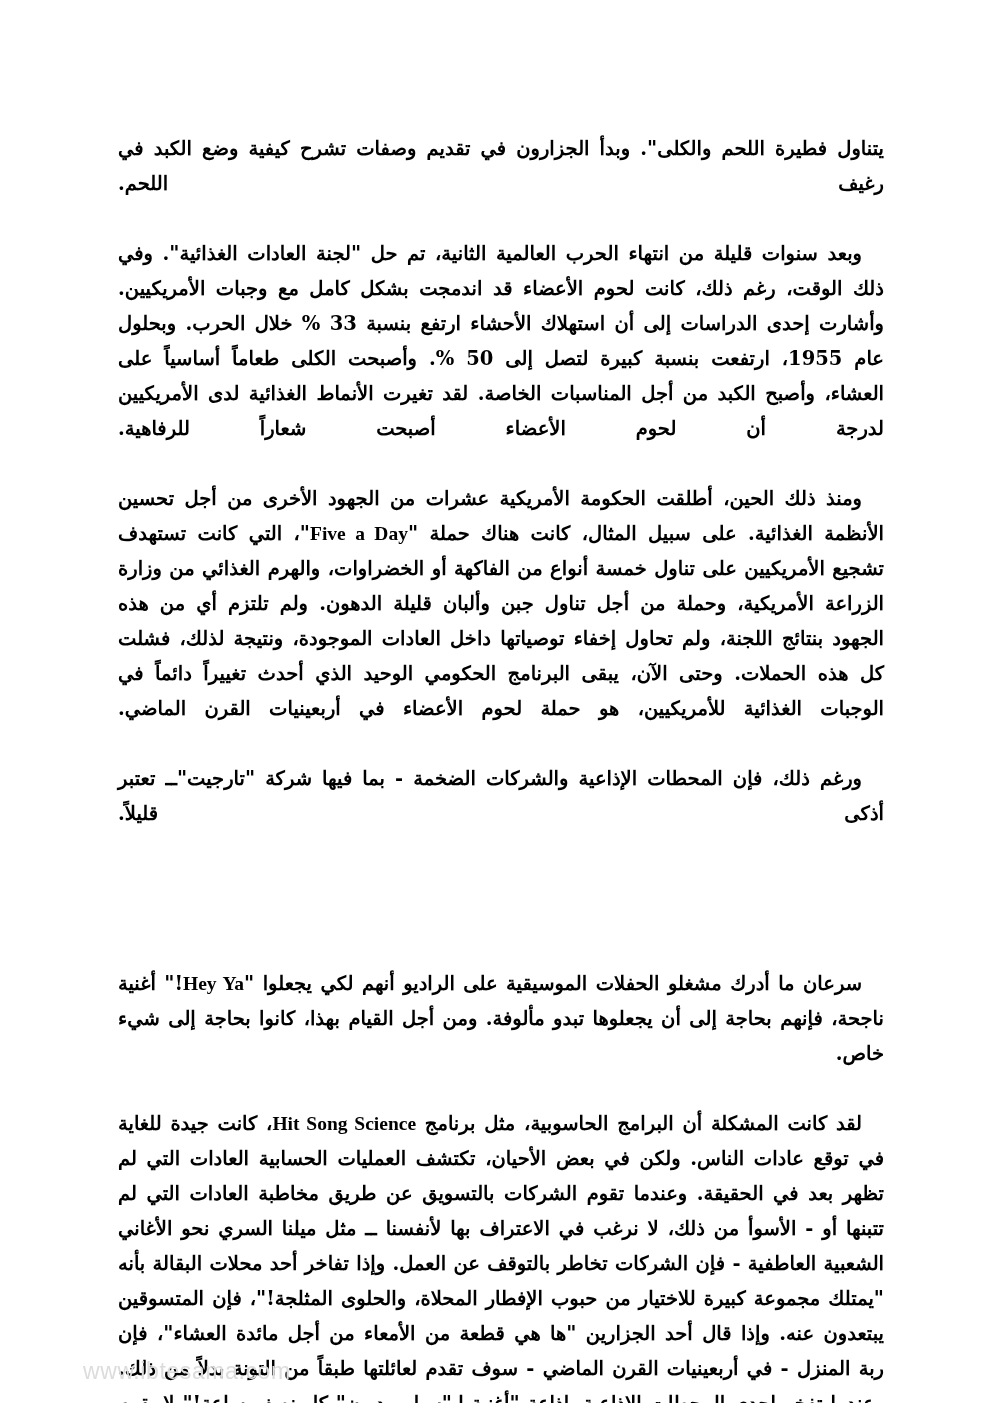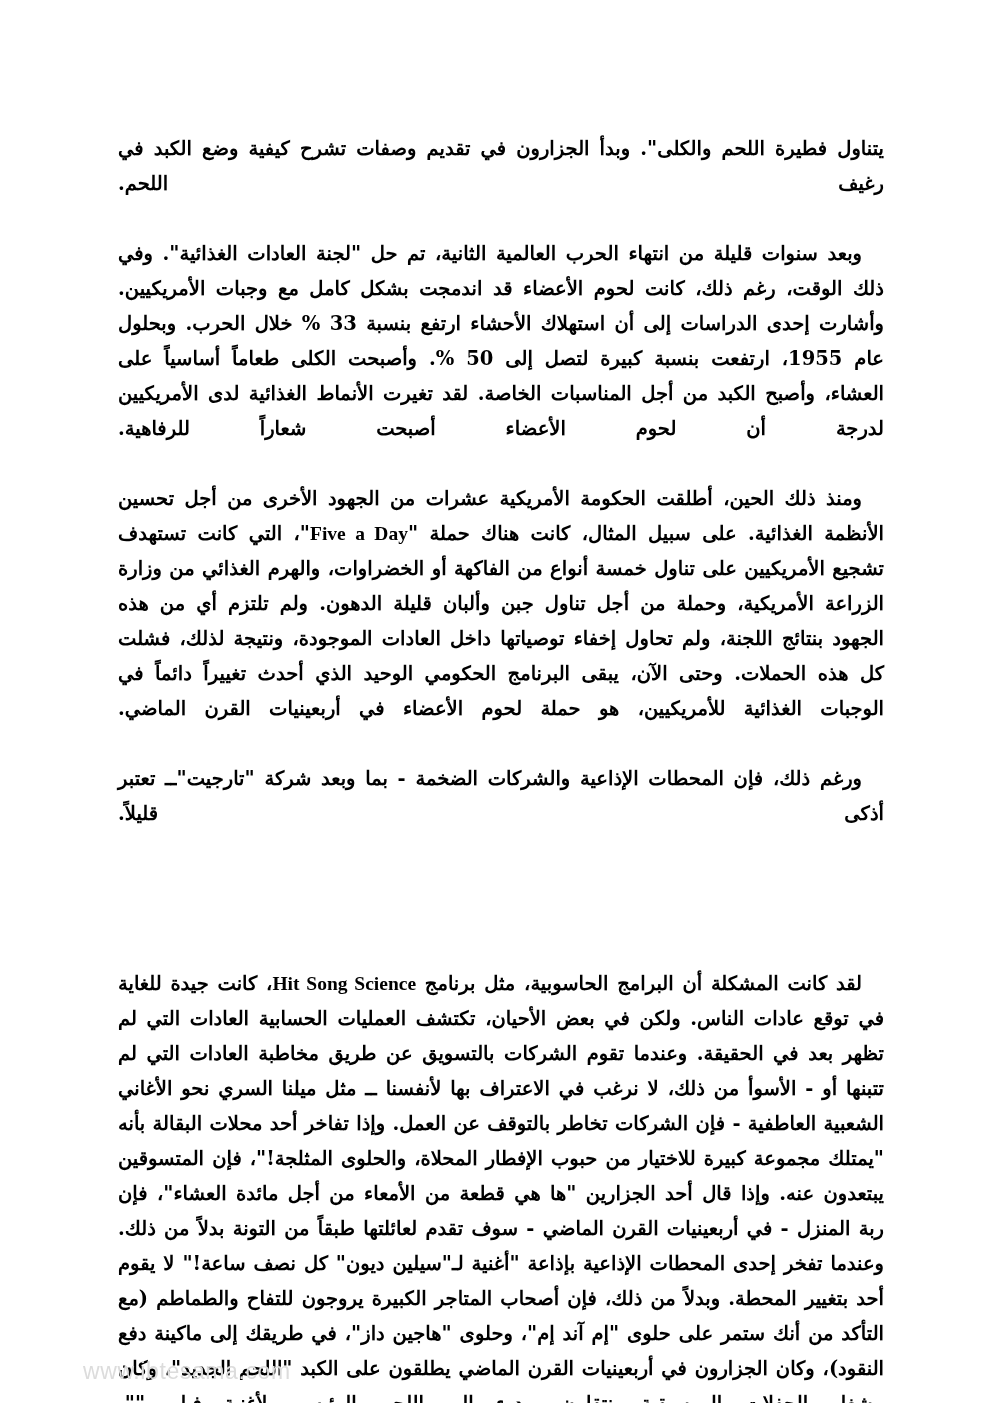--- a/index.html
+++ b/index.html
@@ -84,26 +84,27 @@
 <body>
 
 <div id="page">
 
   <div class="doc-body">
 
     <div>
       <p class="para first-no-indent">يتناول فطيرة اللحم والكلى". وبدأ الجزارون في تقديم وصفات تشرح كيفية وضع الكبد في رغيف اللحم.</p>
       <p class="para">وبعد سنوات قليلة من انتهاء الحرب العالمية الثانية، تم حل "لجنة العادات الغذائية". وفي ذلك الوقت، رغم ذلك، كانت لحوم الأعضاء قد اندمجت بشكل كامل مع وجبات الأمريكيين. وأشارت إحدى الدراسات إلى أن استهلاك الأحشاء ارتفع بنسبة 33 % خلال الحرب. وبحلول عام 1955، ارتفعت بنسبة كبيرة لتصل إلى 50 %. وأصبحت الكلى طعاماً أساسياً على العشاء، وأصبح الكبد من أجل المناسبات الخاصة. لقد تغيرت الأنماط الغذائية لدى الأمريكيين لدرجة أن لحوم الأعضاء أصبحت شعاراً للرفاهية.</p>
       <p class="para">ومنذ ذلك الحين، أطلقت الحكومة الأمريكية عشرات من الجهود الأخرى من أجل تحسين الأنظمة الغذائية. على سبيل المثال، كانت هناك حملة "<span class="latin">Five a Day</span>"، التي كانت تستهدف تشجيع الأمريكيين على تناول خمسة أنواع من الفاكهة أو الخضراوات، والهرم الغذائي من وزارة الزراعة الأمريكية، وحملة من أجل تناول جبن وألبان قليلة الدهون. ولم تلتزم أي من هذه الجهود بنتائج اللجنة، ولم تحاول إخفاء توصياتها داخل العادات الموجودة، ونتيجة لذلك، فشلت كل هذه الحملات. وحتى الآن، يبقى البرنامج الحكومي الوحيد الذي أحدث تغييراً دائماً في الوجبات الغذائية للأمريكيين، هو حملة لحوم الأعضاء في أربعينيات القرن الماضي.</p>
-      <p class="para">ورغم ذلك، فإن المحطات الإذاعية والشركات الضخمة - بما وبعد شركة "تارجيت"ــ تعتبر أذكى قليلاً.</p>
+      <p class="para">ورغم ذلك، فإن المحطات الإذاعية والشركات الضخمة - بما فيها شركة "تارجيت"ــ تعتبر أذكى قليلاً.</p>
     </div>
 
     <div class="block-gap"></div>
 
     <div>
+      <p class="para">سرعان ما أدرك مشغلو الحفلات الموسيقية على الراديو أنهم لكي يجعلوا "<span class="latin">Hey Ya</span>!" أغنية ناجحة، فإنهم بحاجة إلى أن يجعلوها تبدو مألوفة. ومن أجل القيام بهذا، كانوا بحاجة إلى شيء خاص.</p>
       <p class="para">لقد كانت المشكلة أن البرامج الحاسوبية، مثل برنامج <span class="latin">Hit Song Science</span>، كانت جيدة للغاية في توقع عادات الناس. ولكن في بعض الأحيان، تكتشف العمليات الحسابية العادات التي لم تظهر بعد في الحقيقة. وعندما تقوم الشركات بالتسويق عن طريق مخاطبة العادات التي لم تتبنها أو - الأسوأ من ذلك، لا نرغب في الاعتراف بها لأنفسنا ــ مثل ميلنا السري نحو الأغاني الشعبية العاطفية - فإن الشركات تخاطر بالتوقف عن العمل. وإذا تفاخر أحد محلات البقالة بأنه "يمتلك مجموعة كبيرة للاختيار من حبوب الإفطار المحلاة، والحلوى المثلجة!"، فإن المتسوقين يبتعدون عنه. وإذا قال أحد الجزارين "ها هي قطعة من الأمعاء من أجل مائدة العشاء"، فإن ربة المنزل - في أربعينيات القرن الماضي - سوف تقدم لعائلتها طبقاً من التونة بدلاً من ذلك. وعندما تفخر إحدى المحطات الإذاعية بإذاعة "أغنية لـ"سيلين ديون" كل نصف ساعة!" لا يقوم أحد بتغيير المحطة. وبدلاً من ذلك، فإن أصحاب المتاجر الكبيرة يروجون للتفاح والطماطم (مع التأكد من أنك ستمر على حلوى "إم آند إم"، وحلوى "هاجين داز"، في طريقك إلى ماكينة دفع النقود)، وكان الجزارون في أربعينيات القرن الماضي يطلقون على الكبد "اللحم الجديد"، وكان مشغلو الحفلات الموسيقية ينتقلون بهدوء إلى اللحن الرئيسي لأغنية فيلم "".</p>
     </div>
 
   </div>
 
   <div class="watermark">www.ibtesama.com</div>
 
 </div>
 
 </body></html>

